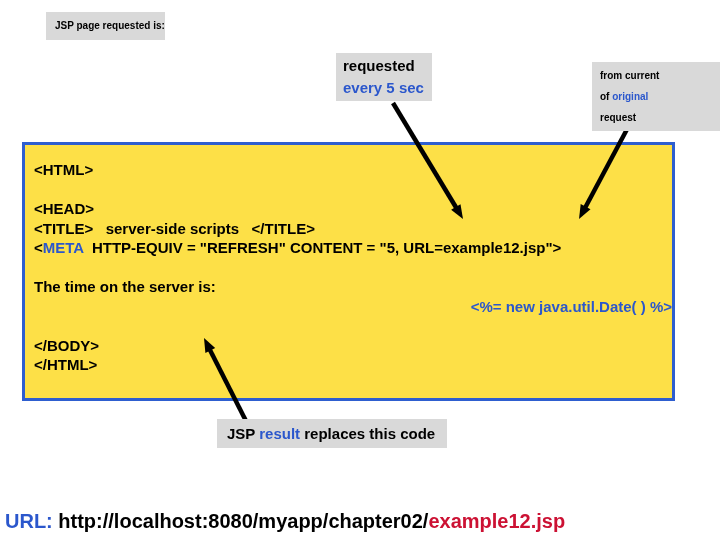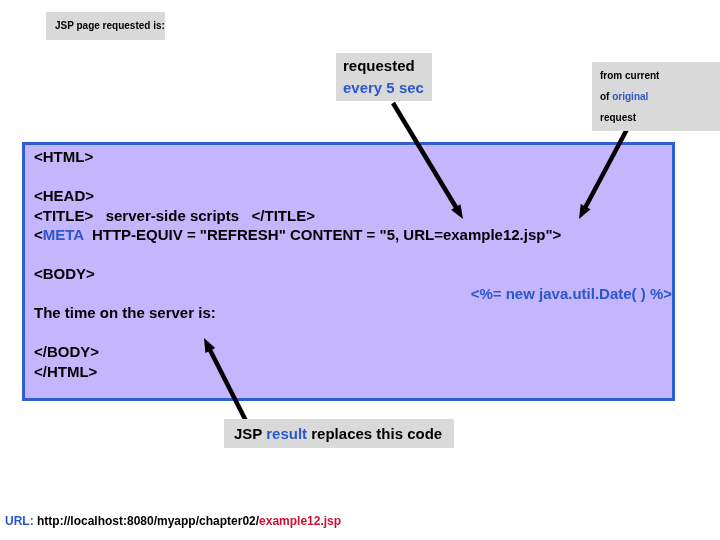--- a/index.html
+++ b/index.html
@@ -38,35 +38,35 @@
     font-size: 10px; line-height: 21px;
     padding: 3px 0 3px 8px;
     box-sizing: border-box;
     margin-top: 32px;
   }
   #code-box {
     left: 22px; top: 142px;
     width: 653px; height: 259px;
     box-sizing: border-box;
     border: 3px solid #2e5ecf;
-    background: #c4b5fd;
-    padding: 2px 0 0 9px;
+    background: #fde047;
+    padding: 15px 0 0 9px;
     font-size: 15px;
     color: #000000;
     z-index: 1;
   }
   .cl { white-space: pre; line-height: 19.5px; min-height: 19.5px; }
   #callout-result {
-    left: 224px; top: 419px;
+    left: 217px; top: 419px;
     font-size: 15px; line-height: 23px;
     padding: 3px 12px 3px 10px;
   }
   #url-bar {
     left: 5px; top: 511px;
-    font-size: 12px; line-height: 21px;
+    font-size: 20px; line-height: 21px;
     color: #000000;
     z-index: 2;
   }
   #arrow-layer {
     left: 0; top: 0;
     width: 720px; height: 540px;
     z-index: 5;
     pointer-events: none;
   }
   #arrow-layer line { stroke: #000000; stroke-width: 4.5; }
@@ -90,23 +90,22 @@
   <div>request</div>
 </div>
 
 <div class="abs" id="code-box">
   <div class="cl">&lt;HTML&gt;</div>
   <div class="cl"></div>
   <div class="cl">&lt;HEAD&gt;</div>
   <div class="cl">&lt;TITLE&gt;   server-side scripts   &lt;/TITLE&gt;</div>
   <div class="cl"><span>&lt;</span><span class="blue">META</span><span>  HTTP-EQUIV = "REFRESH" CONTENT = "5, URL=example12.jsp"&gt;</span></div>
   <div class="cl"></div>
-  <div class="cl">&lt;BODY&gt;</div>
+  <div class="cl">The time on the server is:</div>
   <div class="cl blue">&lt;%= new java.util.Date( ) %&gt;</div>
-  <div class="cl">The time on the server is:</div>
   <div class="cl"></div>
   <div class="cl">&lt;/BODY&gt;</div>
   <div class="cl">&lt;/HTML&gt;</div>
 </div>
 
 <div class="abs label" id="callout-result">
   <div><span class="pre">JSP </span><span class="blue">result</span><span class="pre"> replaces this code</span></div>
 </div>
 
 <div class="abs" id="url-bar">

